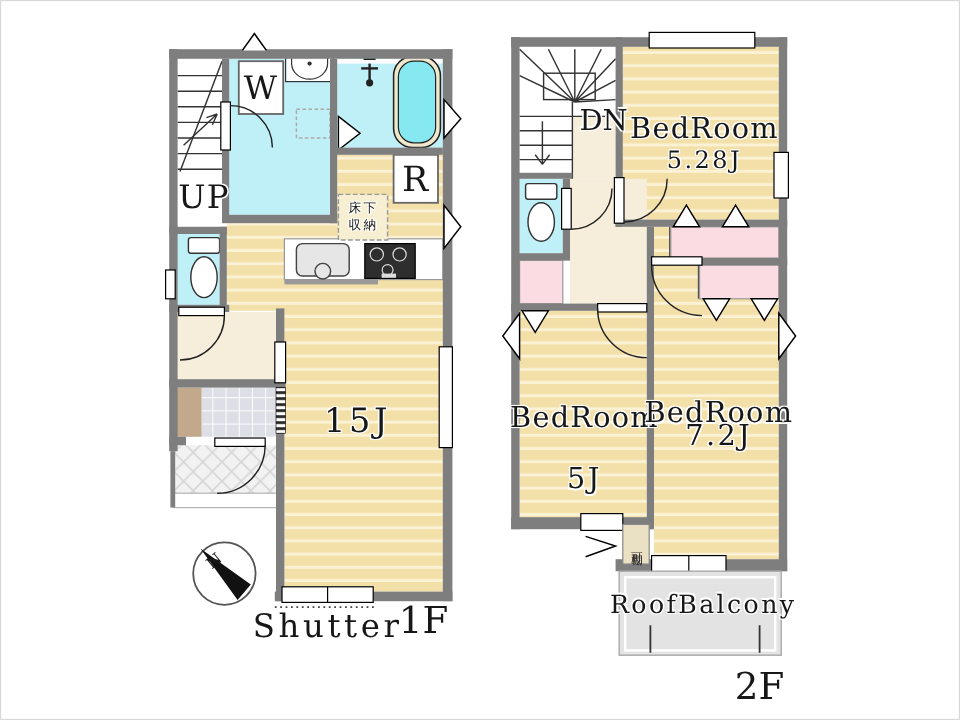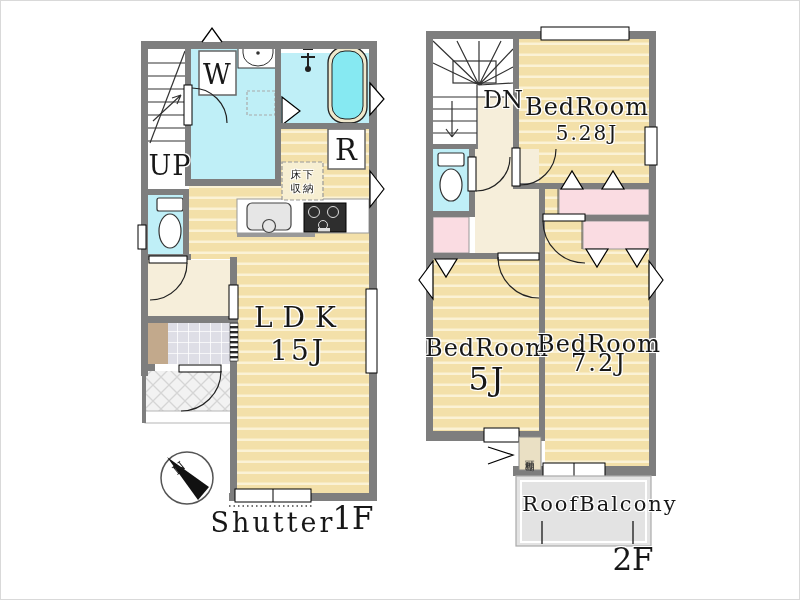--- a/index.html
+++ b/index.html
@@ -18,25 +18,25 @@
   .lbl-w{left:216px;top:73px;font-size:27px;}
   .lbl-r{left:345px;top:149px;font-size:29px;}
   .lbl-ldk{left:299px;top:317px;font-size:28px;letter-spacing:10px;}
   .lbl-ldk15{left:297px;top:350px;font-size:28px;letter-spacing:3px;}
   .lbl-shutter{left:272px;top:521px;font-size:27px;letter-spacing:3px;}
   .lbl-1f{left:352px;top:517px;font-size:31px;}
   .lbl-dn{left:495px;top:99px;font-size:24px;padding-left:14px;}
   .lbl-bra{left:586px;top:106px;font-size:24px;letter-spacing:1px;}
   .lbl-bras{left:586px;top:132px;font-size:20px;letter-spacing:2px;}
   .lbl-brb{left:486px;top:347px;font-size:24px;letter-spacing:1px;}
-  .lbl-brbs{left:486px;top:378px;font-size:32px;letter-spacing:2px;}
+  .lbl-brbs{left:486px;top:398px;font-size:24px;letter-spacing:2px;}
   .lbl-brc{left:598px;top:343px;font-size:24px;letter-spacing:1px;}
   .lbl-brcs{left:598px;top:362px;font-size:24px;letter-spacing:2px;}
-  .lbl-balcony{left:585px;top:503px;font-size:21px;letter-spacing:2px;margin-left:14px;}
-  .lbl-2f{left:632px;top:558px;font-size:31px;}
+  .lbl-balcony{left:585px;top:503px;font-size:21px;letter-spacing:2px;}
+  .lbl-2f{left:632px;top:572px;font-size:31px;}
   .lbl-underfloor{
     left:302px;top:180px;font-size:10.5px;letter-spacing:2px;line-height:1.35;
     text-align:left;white-space:nowrap;
   }
   .lbl-shelf{
     left:529px;top:453px;font-size:9.5px;letter-spacing:1px;
     writing-mode:vertical-rl;text-orientation:upright;text-shadow:none;color:#333;
   }
   .lbl-north{left:178px;top:467px;font-size:13px;font-weight:bold;
     transform:translate(-50%,-50%) rotate(-40deg);text-shadow:none;}
@@ -261,21 +261,20 @@
   </g>
 </svg>
 
 <div class="lbl lbl-up">UP</div>
 <div class="lbl lbl-w">W</div>
 <div class="lbl lbl-r">R</div>
 <div class="lbl lbl-underfloor">
   <span>床下</span><br>
   <span>収納</span>
 </div>
-<div class="lbl lbl-ldk">LDK</div>
 <div class="lbl lbl-ldk15">15J</div>
 <div class="lbl lbl-shutter">Shutter</div>
 <div class="lbl lbl-1f">1F</div>
 <div class="lbl lbl-north">N</div>
 
 <div class="lbl lbl-dn">DN</div>
 <div class="lbl lbl-bra">BedRoom</div>
 <div class="lbl lbl-bras">5.28J</div>
 <div class="lbl lbl-brb">BedRoom</div>
 <div class="lbl lbl-brbs">5J</div>

